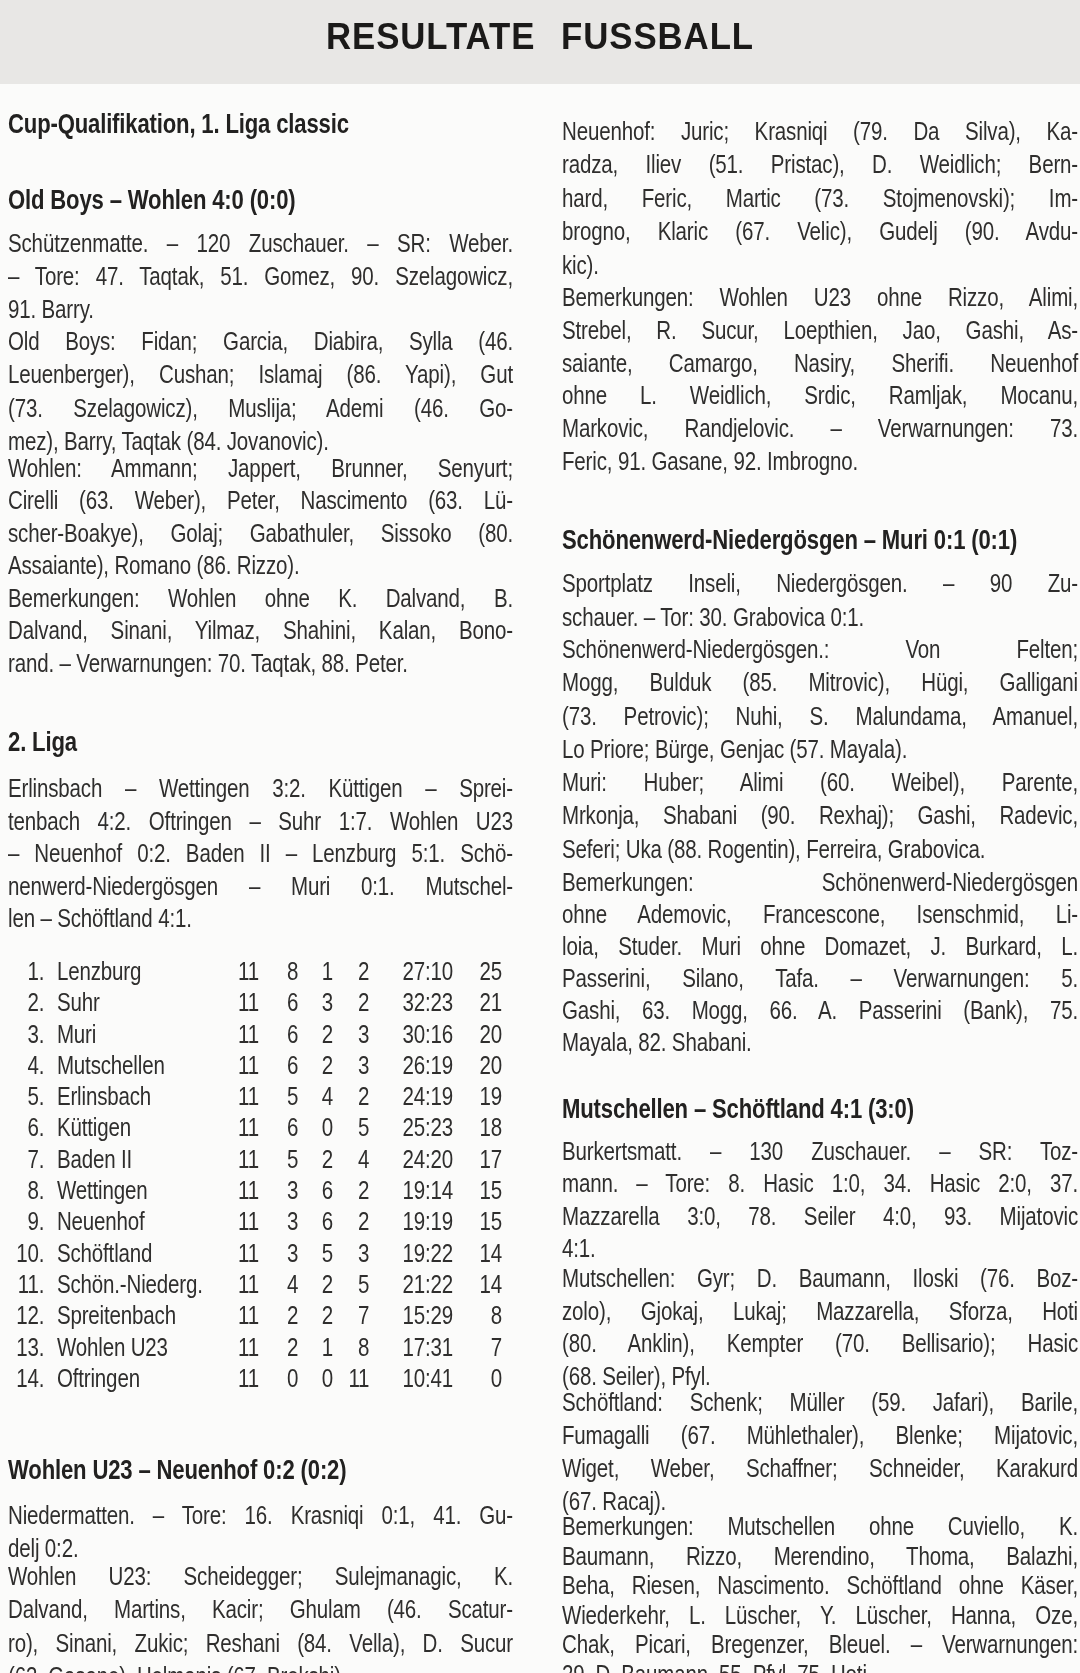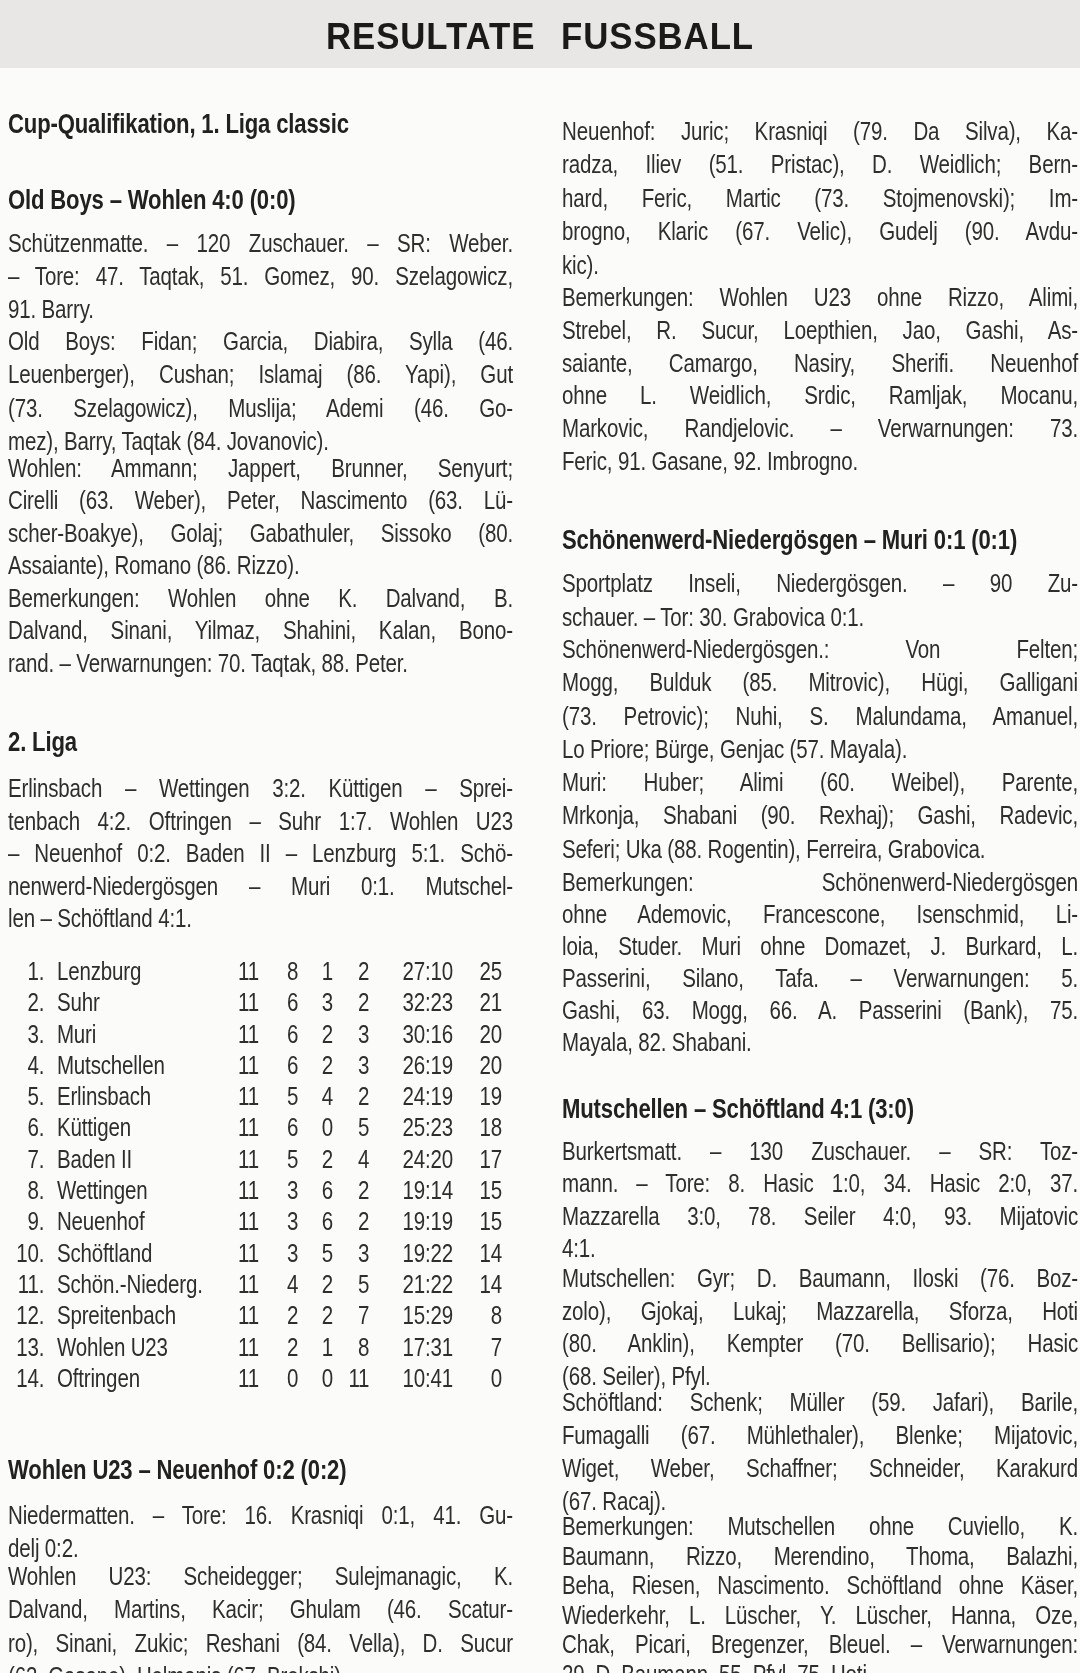--- a/index.html
+++ b/index.html
@@ -6,21 +6,21 @@
   body{
     width:1080px;height:1673px;
     background:#fbfbfa;
     overflow:hidden;
     position:relative;
     font-family:"Liberation Sans",sans-serif;
     color:#2f2e2d;
     -webkit-font-smoothing:antialiased;
   }
   .band{
-    position:absolute;left:0;top:0;width:1080px;height:68px;
+    position:absolute;left:0;top:0;width:1080px;height:84px;
     background:#e8e7e5;
   }
   .band .title{
     font-weight:bold;font-size:37px;line-height:73px;
     letter-spacing:1px;word-spacing:16px;
     color:#1b1a19;text-align:center;
     transform:scaleX(0.94);transform-origin:50% 0;
     white-space:nowrap;
   }
   .col{

